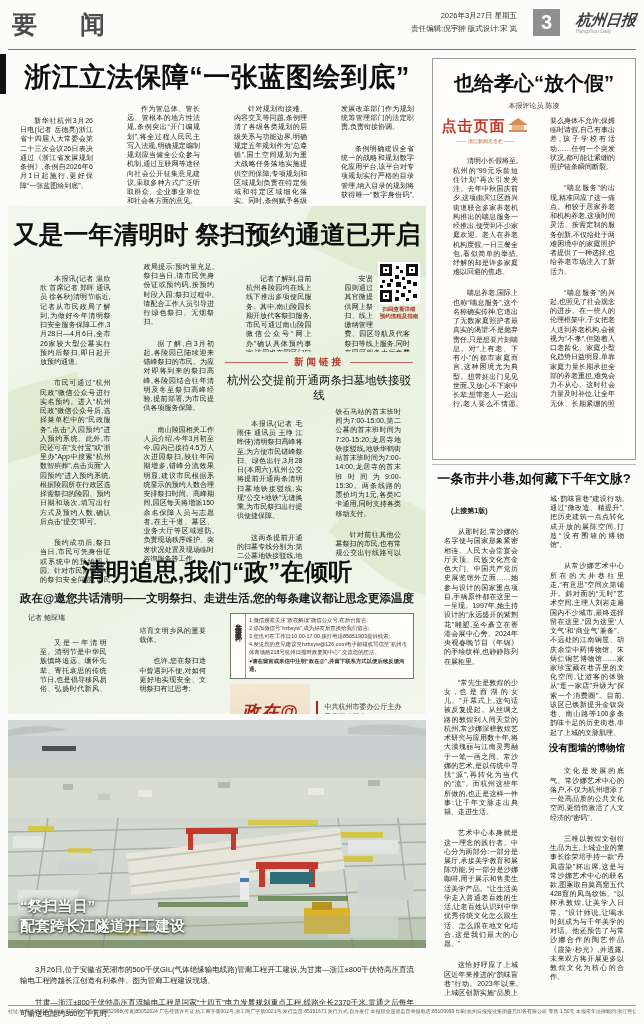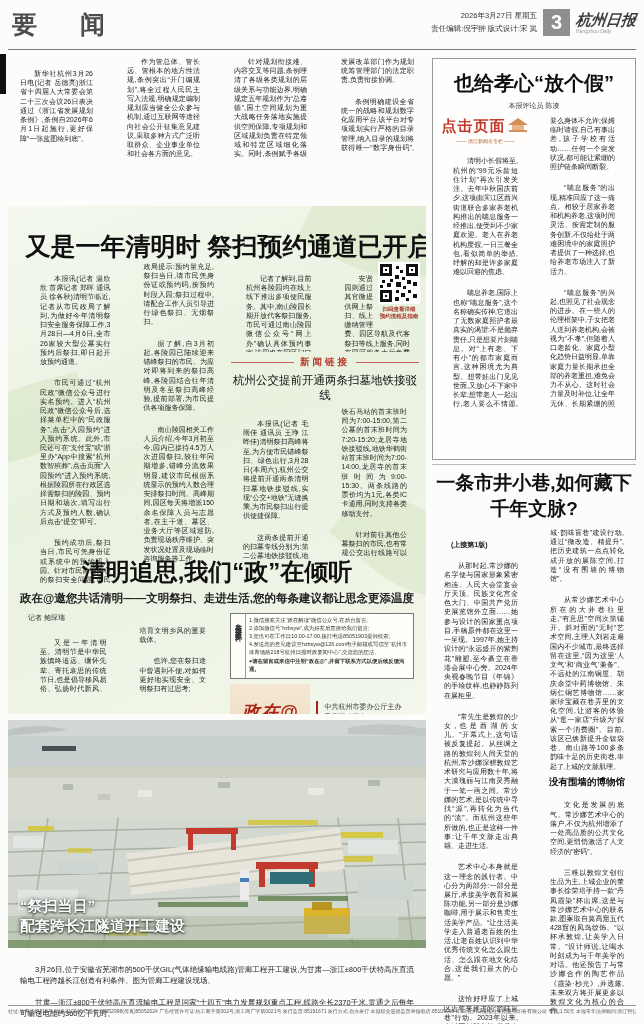--- a/index.html
+++ b/index.html
@@ -3,46 +3,46 @@
 <meta charset="utf-8">
 <style>
   html,body{margin:0;padding:0;background:#f6f6f2;}
   body{width:644px;height:1024px;position:relative;overflow:hidden;
        font-family:"Liberation Sans","DejaVu Sans",sans-serif;color:#222;}
   .page{position:absolute;inset:0;background:#fcfcfa;}
   p{margin:12px;text-indent:2em;}
   
   .hdr{position:absolute;left:12px;right:8px;top:8px;height:40px;}
   .section-title{font-size:25px;font-weight:900;letter-spacing:18px;color:#4c4c4c;}
-  .hdr-right{position:absolute;right:0;top:1px;display:flex;align-items:center;gap:6px;}
+  .hdr-right{position:absolute;right:0;top:1px;display:flex;align-items:center;gap:16px;}
   .dateblock{text-align:right;font-size:7.5px;line-height:1.7;color:#333;}
   .pagenum{width:27px;height:27px;background:#8f8f8f;color:#fff;font-size:20px;font-weight:900;
            display:flex;align-items:center;justify-content:center;}
   .masthead{line-height:1;}
   .masthead-cn{font-size:15px;font-weight:900;font-style:italic;color:#3c3c3c;transform:skewX(-6deg);display:block;}
   .masthead-en{font-size:5px;color:#999;display:block;margin-top:2px;}
   .hdr-rule{position:absolute;left:8px;right:8px;top:49px;border-top:1.5px solid #777;}
   .edge-bar{position:absolute;left:0;top:54px;width:6px;height:40px;background:#111;}
   
   .art1{position:absolute;left:8px;top:57px;width:418px;}
   .art1 h1{margin:2px 0 9px;font-size:27px;font-weight:900;text-align:center;letter-spacing:.5px;color:#101010;}
   .art1-body{column-count:4;column-gap:10px;font-size:7px;line-height:1.32;text-align:justify;height:104px;overflow:hidden;color:#222;}
   
   .green{position:absolute;left:8px;top:206px;width:418px;height:508px;
          background:linear-gradient(155deg,#f4f8ee 0%,#e9f1df 45%,#f3f7ec 100%);overflow:hidden;}
   .leaf{position:absolute;background:rgba(165,198,130,.18);border-radius:60% 0 60% 0;}
-  .art2-h{position:absolute;left:0;top:12px;width:100%;font-size:25px;font-weight:900;text-align:center;color:#101010;margin:12px;}
+  .art2-h{position:absolute;left:0;top:12px;width:100%;font-size:25px;font-weight:900;text-align:center;color:#101010;margin:0;}
   .art2-left{position:absolute;left:20px;top:56px;width:198px;height:324px;column-count:2;column-gap:9px;
              font-size:7px;line-height:1.32;text-align:justify;overflow:hidden;}
   .art2-rt{position:absolute;left:226px;top:56px;width:188px;height:90px;display:flex;gap:9px;overflow:hidden;}
   .art2-rt-col{flex:1;font-size:7px;line-height:1.32;text-align:justify;}
   .qr-float{float:right;width:46px;margin:0 0 2px 3px;text-align:center;}
   .qr-cap{font-size:5.5px;line-height:1.3;color:#a8372a;font-weight:bold;text-indent:0;}
   
-  .newslink{position:absolute;left:223px;top:150px;width:188px;}
+  .newslink{position:absolute;left:217px;top:150px;width:188px;}
   .kicker{display:flex;align-items:center;gap:6px;color:#b5392c;font-size:9.5px;font-weight:bold;letter-spacing:3px;}
   .kline{flex:1;border-top:1px solid #c4645a;}
   .newslink h3{margin:4px 0 4px;font-size:11.5px;font-weight:400;text-align:center;color:#101010;}
   .newslink-body{column-count:2;column-gap:9px;font-size:7px;line-height:1.32;text-align:justify;height:158px;overflow:hidden;}
   
   .zz{position:absolute;left:0;top:350px;width:418px;}
   .zz h2{margin:0 0 3px;font-size:24px;font-weight:900;text-align:center;color:#101010;}
   .zz .sub{font-size:11.5px;font-weight:bold;text-align:center;margin:0 0 7px;color:#222;}
   .zz-row{display:flex;gap:12px;padding:0 12px 0 20px;}
   .zz-left{width:196px;}
@@ -73,21 +73,21 @@
   .commentary{position:absolute;left:432px;top:58px;width:204px;height:402px;border:1px solid #9a9a9a;
               background:#fffefc;box-sizing:border-box;padding:7px 8px;}
   .commentary h2{margin:4px 0 4px;font-size:20px;font-weight:900;text-align:center;color:#101010;}
   .commentary .byline{font-size:7px;text-align:center;color:#333;margin-bottom:5px;}
   .commentary-body{column-count:2;column-gap:8px;font-size:7px;line-height:1.32;text-align:justify;height:300px;overflow:hidden;}
   .wushan{break-inside:avoid;text-align:center;margin-bottom:4px;}
   .wushan-name{font-size:15px;font-weight:900;color:#c0392b;letter-spacing:1px;display:inline-block;vertical-align:middle;}
   .wushan-tag{font-size:5px;color:#b05c2a;margin-top:2px;}
   .lane-rule{position:absolute;left:432px;top:464px;width:204px;border-top:1px solid #bbb;}
   .lane{position:absolute;left:432px;top:470px;width:204px;height:534px;}
-  .lane h2{margin:0 0 6px;font-size:19px;font-weight:900;text-align:center;color:#101010;}
+  .lane h2{margin:0 0 6px;font-size:13px;font-weight:900;text-align:center;color:#101010;}
   .lane-body{column-count:2;column-gap:8px;font-size:7px;line-height:1.32;text-align:justify;height:506px;overflow:hidden;}
   .lane-body h3{font-size:9.5px;text-align:center;margin:5px 0;color:#101010;}
   .continued{text-indent:1em;font-weight:bold;}
   
   .footer{position:absolute;left:8px;right:8px;top:1005px;border-top:1px solid #999;padding-top:2px;
           font-size:5px;color:#555;white-space:nowrap;overflow:hidden;}
 </style>
 </head>
 <body>
 
@@ -104,20 +104,21 @@
       <div class="masthead">
         <span class="masthead-cn">杭州日报</span>
         <span class="masthead-en">Hangzhou Daily</span>
       </div>
     </div>
   </div>
   <div class="hdr-rule"></div>
   <div class="edge-bar"></div>
 
   <div class="art1">
+    <h1>浙江立法保障“一张蓝图绘到底”</h1>
     <div class="art1-body">
         <p>新华社杭州3月26日电(记者 岳德亮)浙江省十四届人大常委会第二十三次会议26日表决通过《浙江省发展规划条例》,条例自2026年6月1日起施行,更好保障“一张蓝图绘到底”。</p>
         <p>作为管总体、管长远、管根本的地方性法规,条例突出“开门编规划”,将全过程人民民主写入法规,明确规定编制规划应当健全公众参与机制,通过互联网等途径向社会公开征集意见建议,采取多种方式广泛听取群众、企业事业单位和社会各方面的意见。</p>
         <p>针对规划衔接难、内容交叉等问题,条例理清了各级各类规划的层级关系与功能边界,明确规定五年规划作为“总遵循”,国土空间规划为重大战略任务落地实施提供空间保障,专项规划和区域规划负责在特定领域和特定区域细化落实。同时,条例赋予各级发展改革部门作为规划统筹管理部门的法定职责,负责衔接协调。</p>
         <p>条例明确建设全省统一的战略和规划数字化应用平台,该平台对专项规划实行严格的目录管理,纳入目录的规划将获得唯一“数字身份码”,实现从立项到评估的全过程留痕与动态监测,有效避免空间冲突。</p>
         <p>条例明确提出,规划的实施需要经历中期评估和总结评估等系列评估,规划编制部门要加强对规划实施情况的动态监测。从发展规划实施的第二年起,发展改革主管部门需要每年向本级人大财经委报告发展规划上一年度实施情况的监测报告,监察机关、审计机关依据职责对规划落实情况进行依法监督。同时,规划的各项评估报告,除涉密内容或另有规定的,应当向社会发布,接受社会监督。</p>
       </div>
   </div>
 
   <div class="green">

